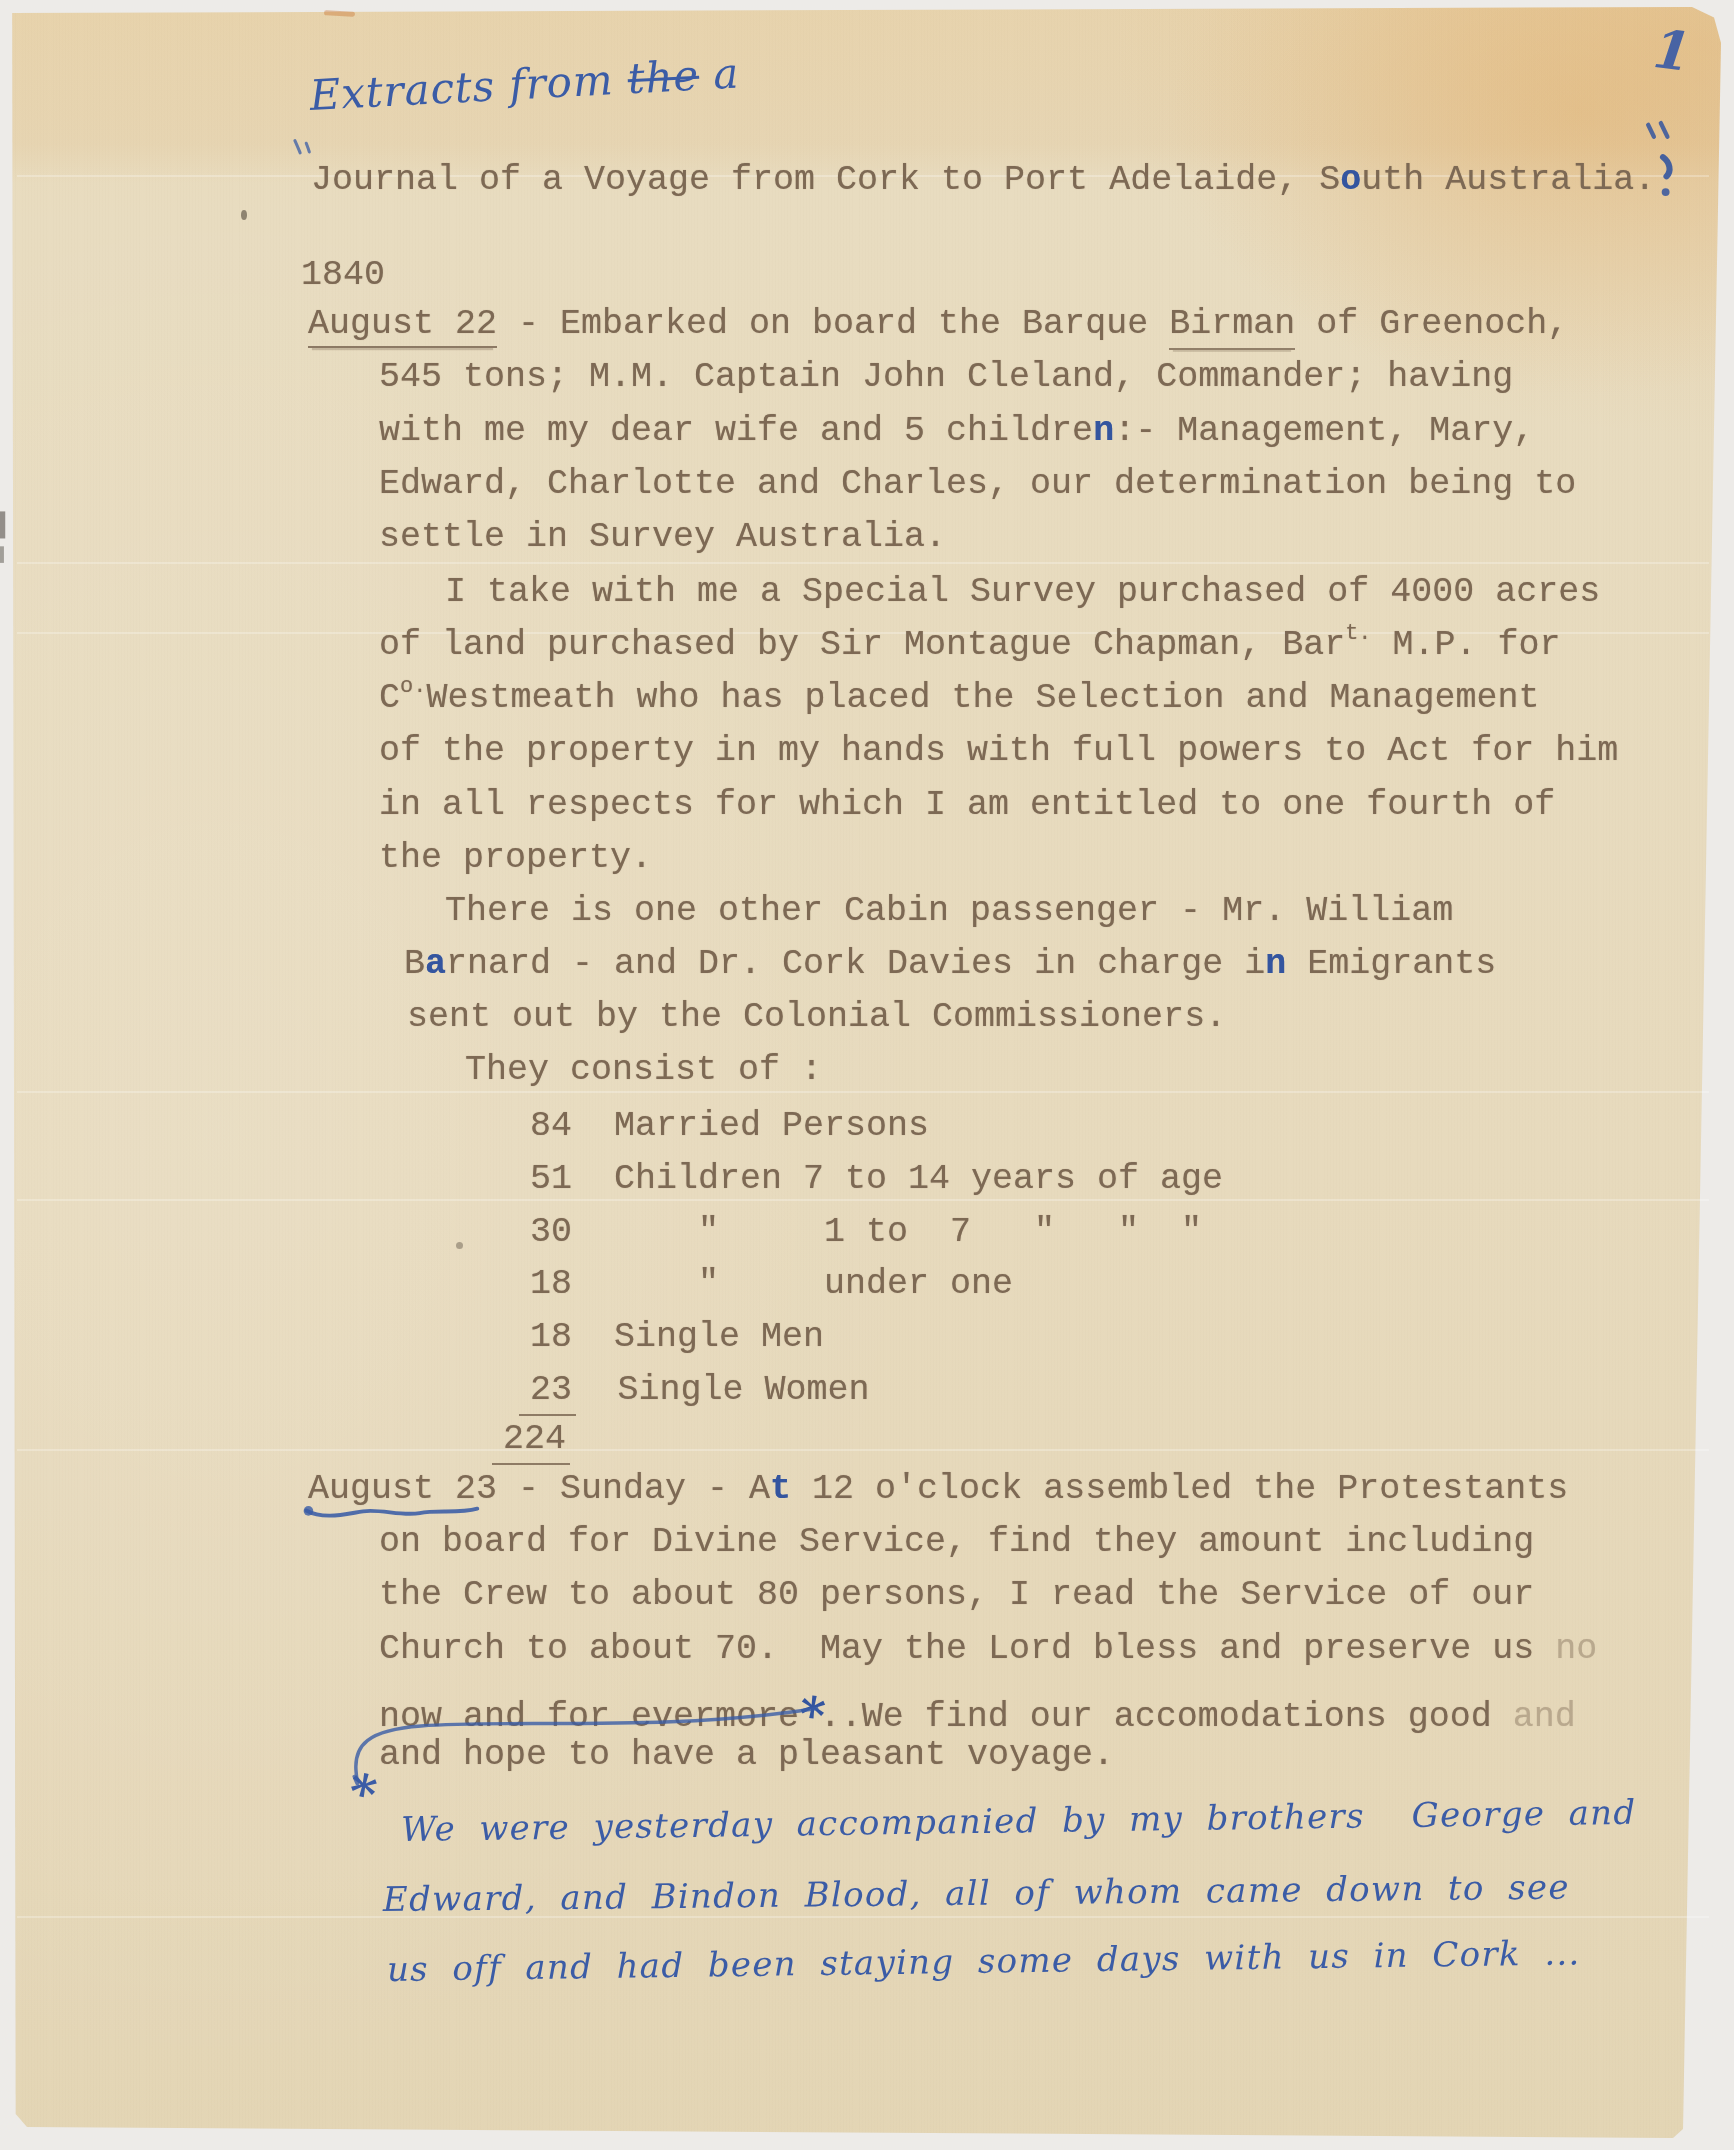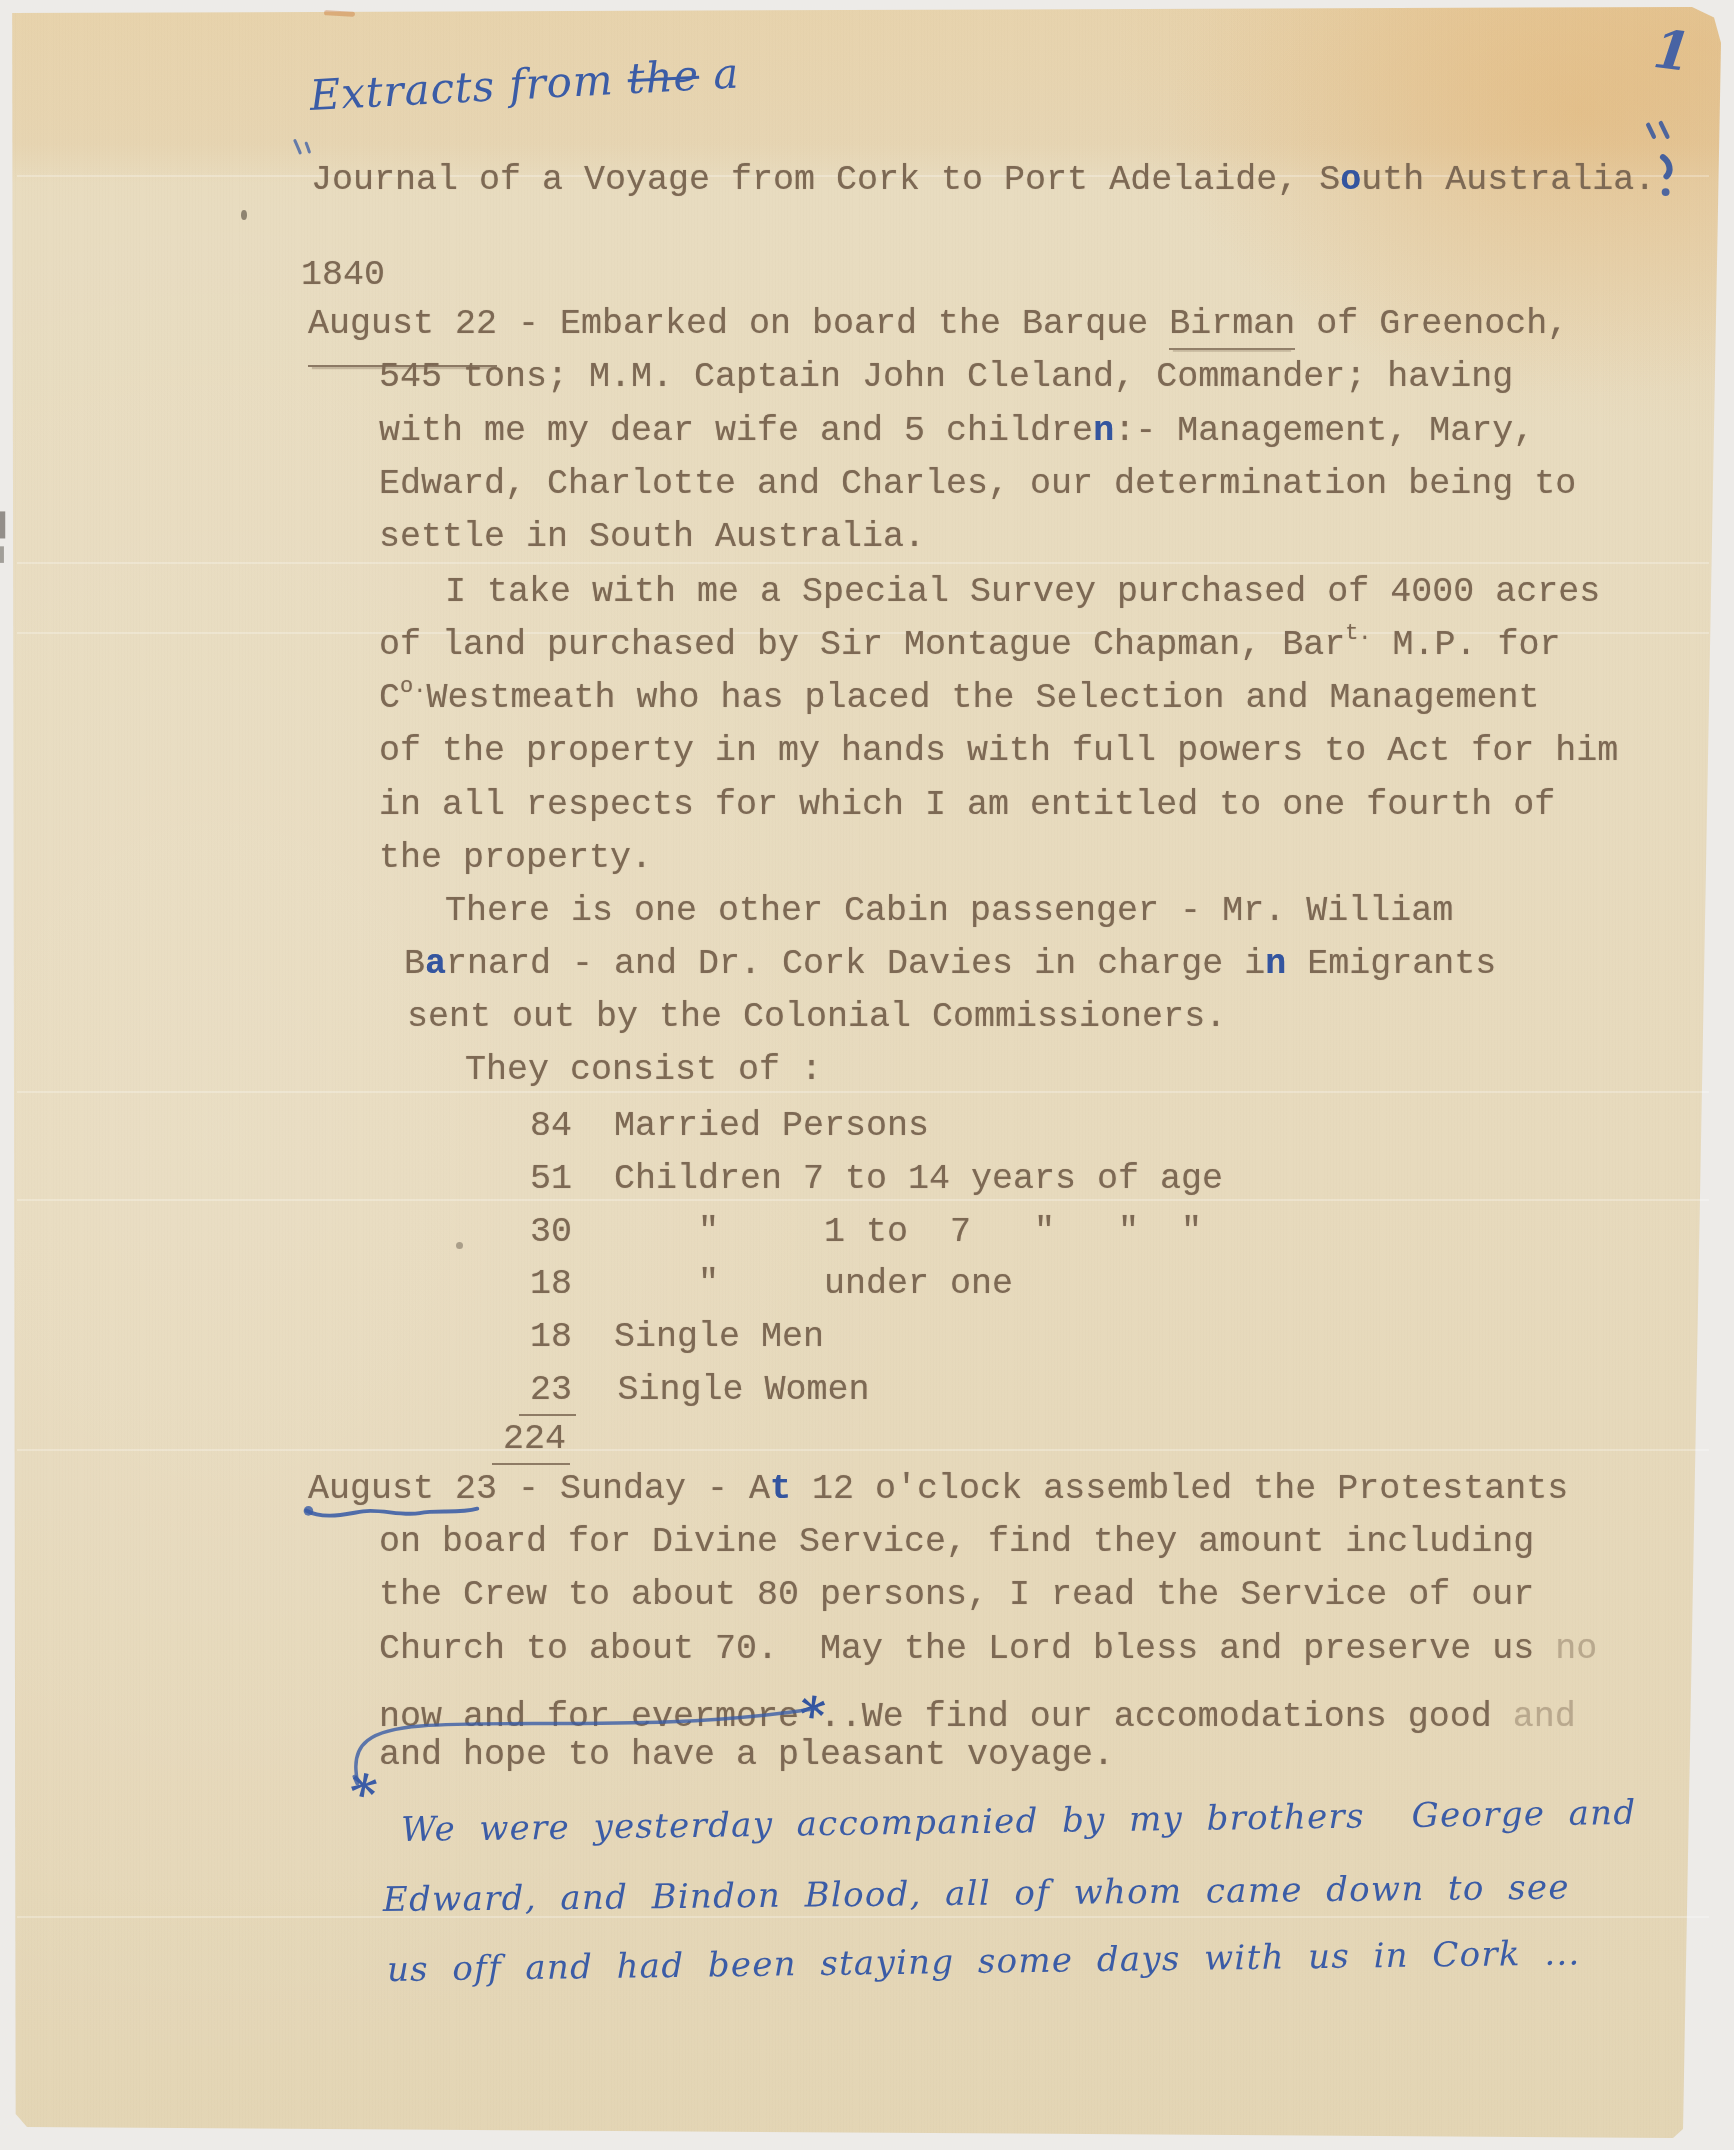--- a/index.html
+++ b/index.html
@@ -21,21 +21,21 @@
       linear-gradient(178deg,#ead9b5 0%,#e8dcc0 10%,#e7dabd 55%,#e5d7b8 85%,#e3d5b4 100%);
     filter:drop-shadow(0 2.2px 9.6px rgba(60,50,35,.30));
   }
   .streak{position:absolute;left:17.4px;right:26px;height:1.7px;background:rgba(255,255,255,.26);}
   .speck{position:absolute;border-radius:50%;}
   
   .t{
     position:absolute;font-size:35px;line-height:1.05;white-space:pre;
     color:#7d6954;text-shadow:0 0 0.9px rgba(125,105,84,.55);
   }
-  .u-heavy{border-bottom:2.6px solid rgba(116,96,76,.80);padding-bottom:21px;
+  .u-heavy{border-bottom:2.6px solid rgba(116,96,76,.80);padding-bottom:2px;
            box-shadow:0 6.1px 0 -3.9px rgba(116,96,76,.30);}
   .u-ship{border-bottom:2.2px solid rgba(116,96,76,.75);padding-bottom:3.5px;
           box-shadow:0 5.7px 0 -3.9px rgba(116,96,76,.28);text-align:right;}
   .u-num{border-bottom:2.6px solid rgba(116,96,76,.78);padding-bottom:4.4px;
          padding-left:11.3px;margin-left:-11.3px;padding-right:3.5px;}
   .sup{font-size:22px;position:relative;top:-15px;}
   .fade{opacity:.42;}
   
   .bi{color:#34559f;font-weight:bold;text-shadow:0 0 0.4px rgba(52,85,159,.6);}
   .hw{position:absolute;font-family:"DejaVu Serif",serif;font-style:italic;
@@ -73,21 +73,21 @@
 <div class="hw hw-heading" style="left:311px;top:73px"><span>Extracts from </span><s>the</s><span> a</span></div>
 
 <div class="t" style="left:311px;top:162px"><span>Journal of a Voyage from Cork to Port Adelaide, S</span><span class="bi">o</span><span>uth Australia.</span></div>
 
 <div class="t" style="left:301px;top:257px">1840</div>
 
 <div class="t" style="left:308px;top:306px"><span class="u-heavy">August 22</span><span> - Embarked on board the Barque </span><span class="u-ship">Birman</span><span> of Greenoch,</span></div>
 <div class="t" style="left:379px;top:359px">545 tons; M.M. Captain John Cleland, Commander; having</div>
 <div class="t" style="left:379px;top:413px"><span>with me my dear wife and 5 childre</span><span class="bi">n</span><span>:- Management, Mary,</span></div>
 <div class="t" style="left:379px;top:466px">Edward, Charlotte and Charles, our determination being to</div>
-<div class="t" style="left:379px;top:519px">settle in South Australia.</div>
+<div class="t" style="left:379px;top:519px">settle in Survey Australia.</div>
 
 <div class="t" style="left:445px;top:574px">I take with me a Special Survey purchased of 4000 acres</div>
 <div class="t" style="left:379px;top:627px"><span>of land purchased by Sir Montague Chapman, Bar</span><span class="sup">t.</span><span> M.P. for</span></div>
 <div class="t" style="left:379px;top:680px"><span>C</span><span class="sup">o.</span><span>Westmeath who has placed the Selection and Management</span></div>
 <div class="t" style="left:379px;top:733px">of the property in my hands with full powers to Act for him</div>
 <div class="t" style="left:379px;top:787px">in all respects for which I am entitled to one fourth of</div>
 <div class="t" style="left:379px;top:840px">the property.</div>
 
 <div class="t" style="left:445px;top:893px">There is one other Cabin passenger - Mr. William</div>
 <div class="t" style="left:404px;top:946px"><span>B</span><span class="bi">a</span><span>rnard - and Dr. Cork Davies in charge i</span><span class="bi">n</span><span> Emigrants</span></div>

